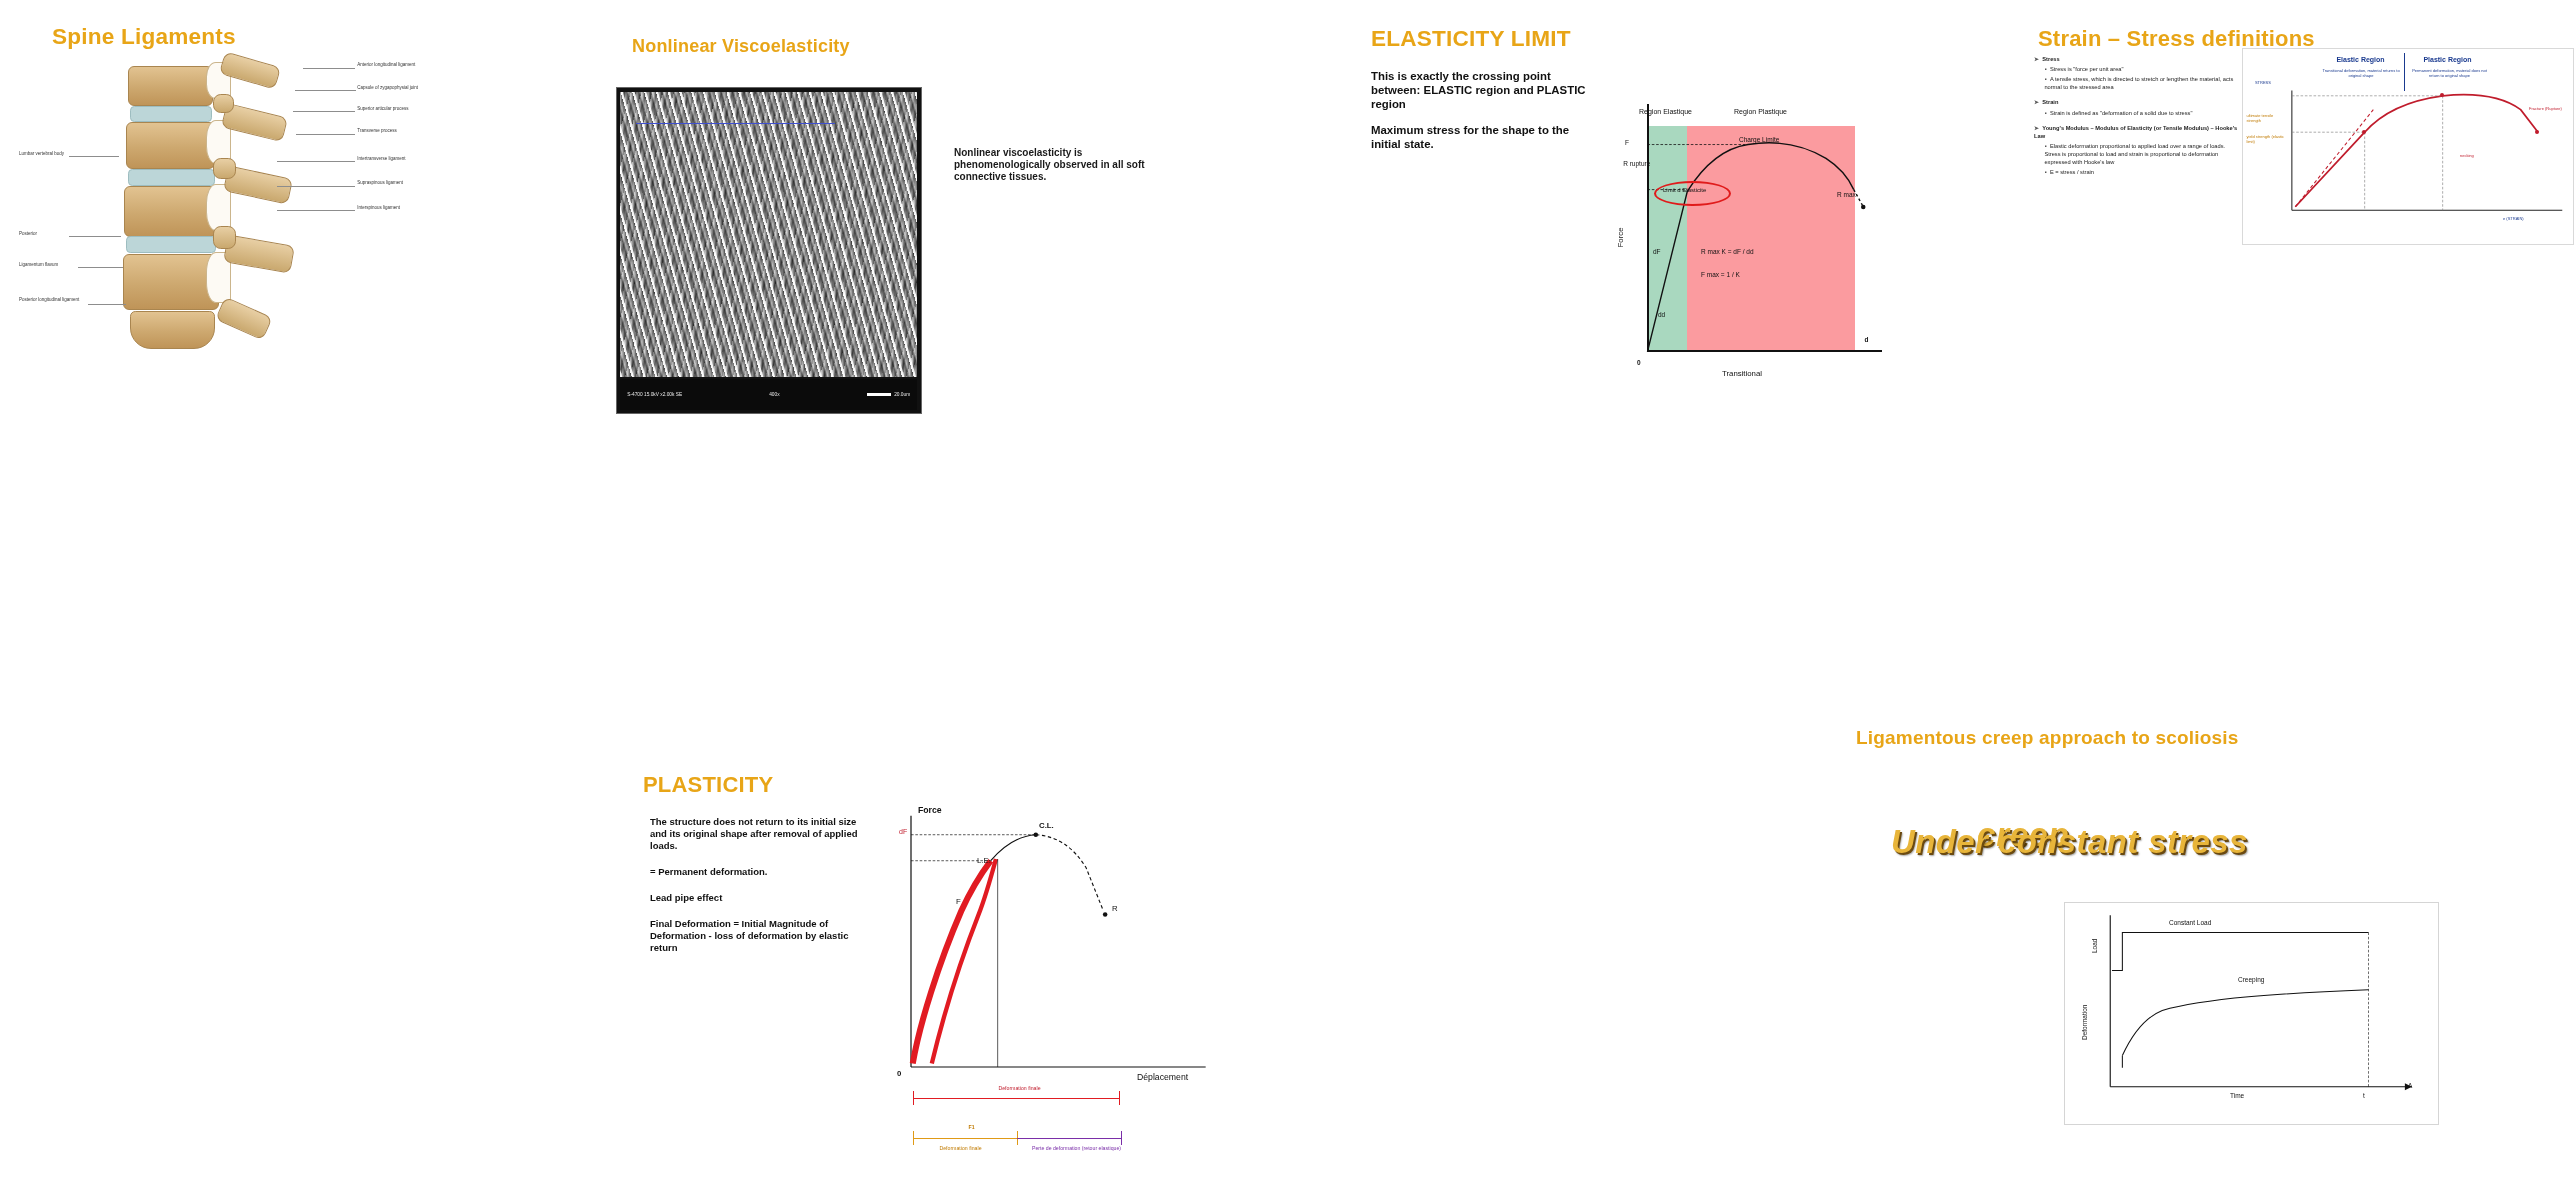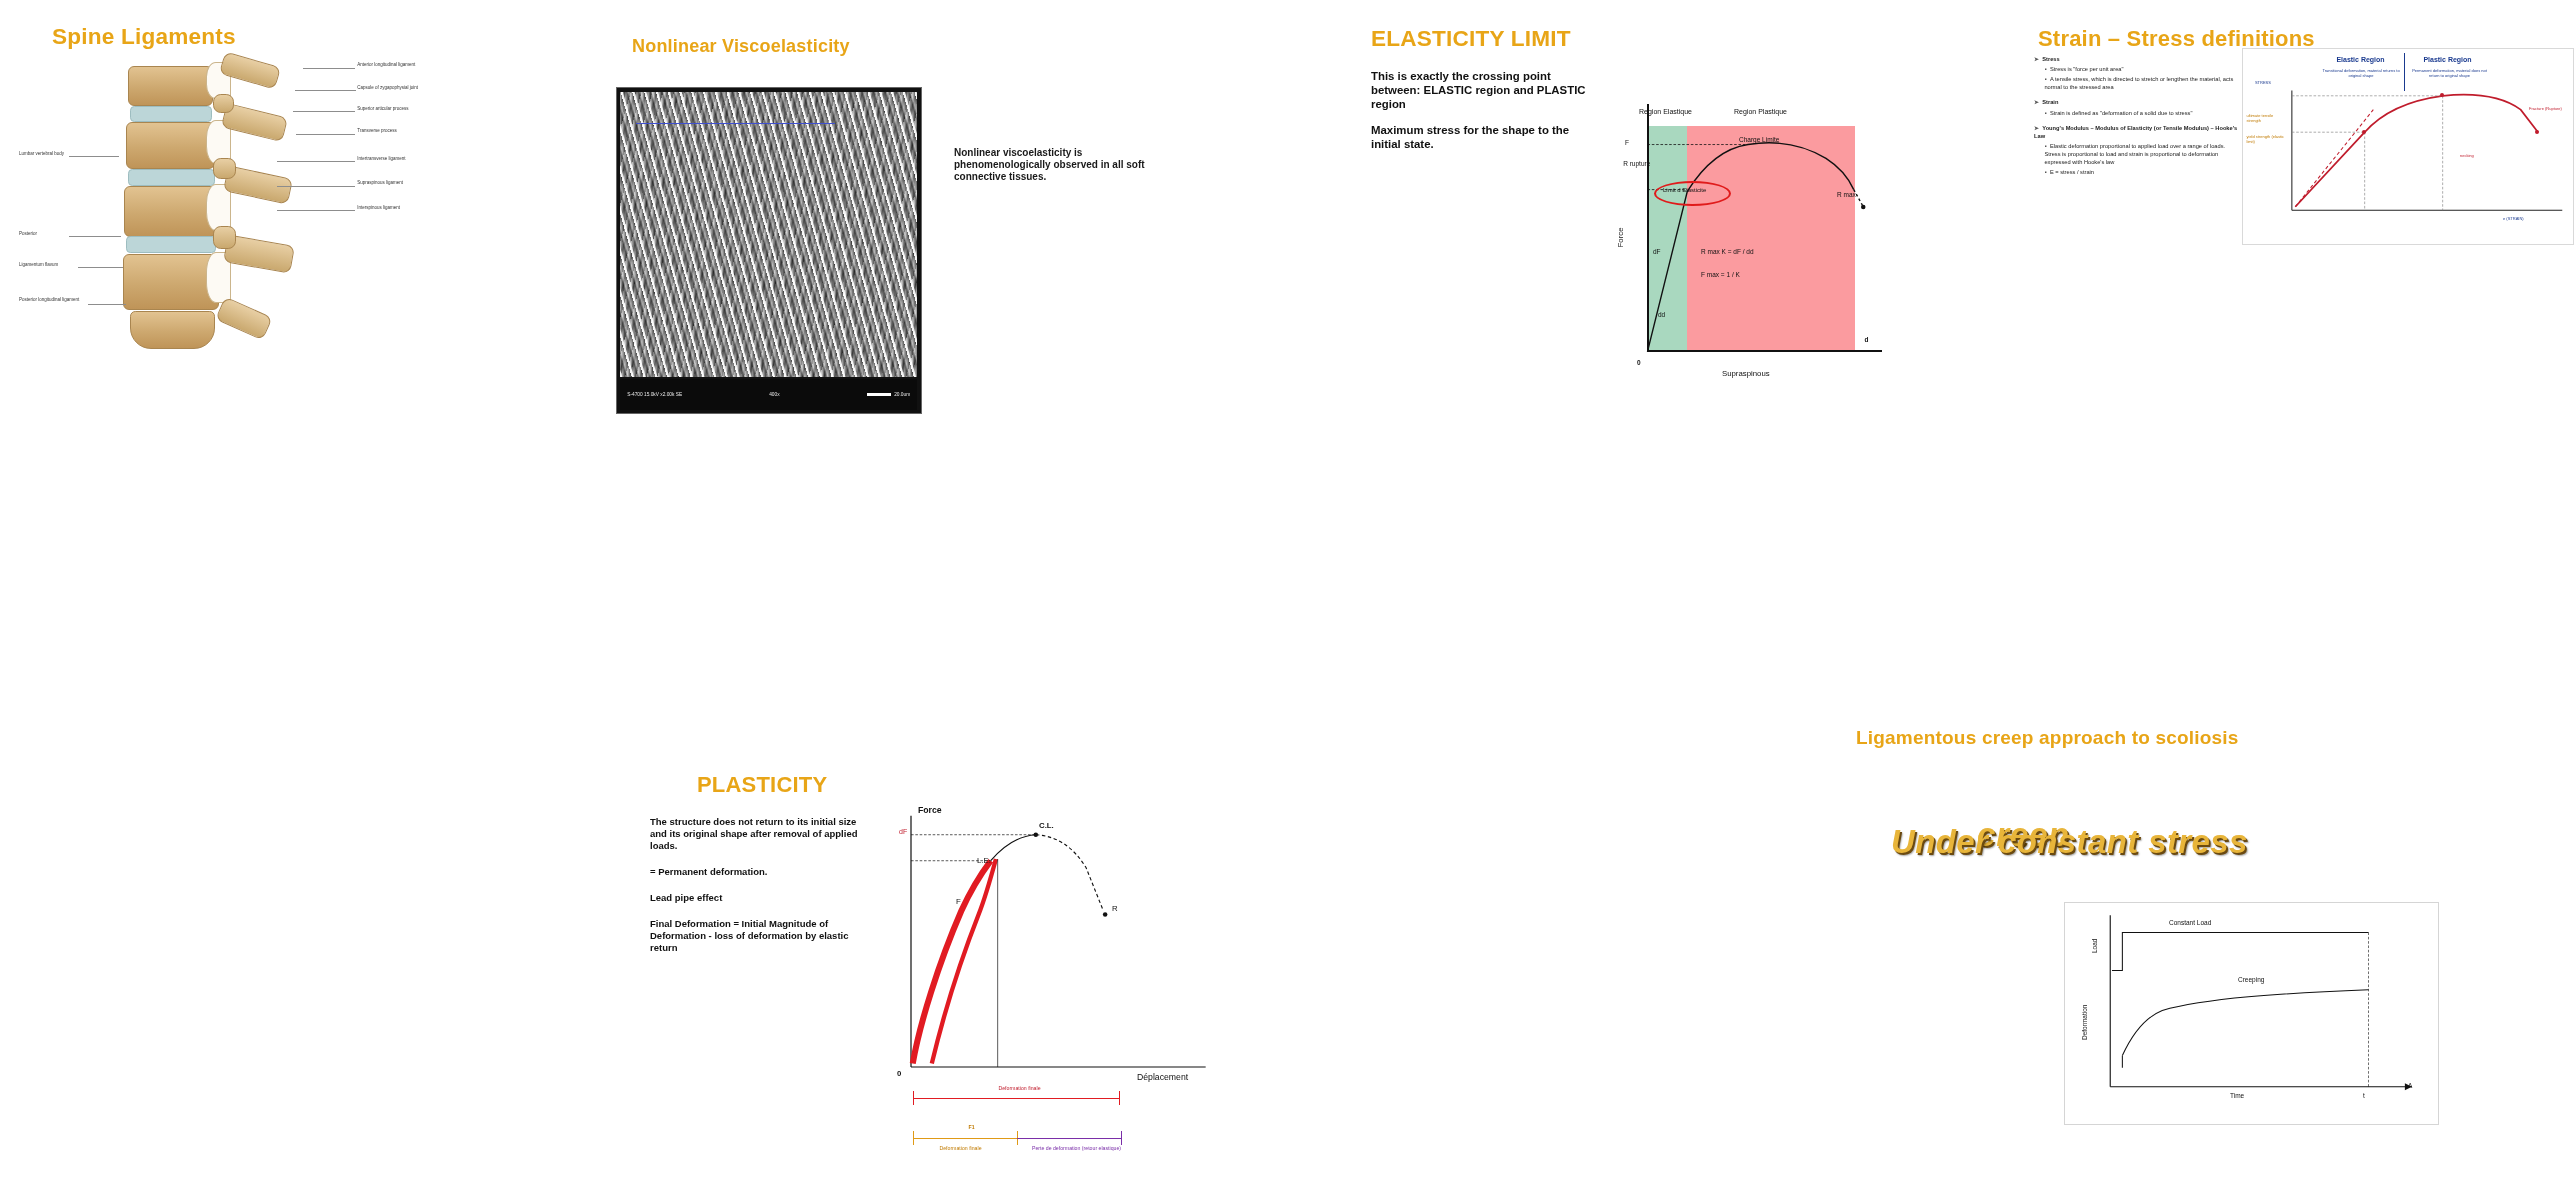--- a/index.html
+++ b/index.html
@@ -200,21 +200,21 @@
     font-size: 4px;
     color: #1a3a8f;
     text-align: center;
     line-height: 5.2px;
   }
   .ss-divider { position: absolute; width: 0.9px; background: #1a3a8f; }
   .ss-sidelbl { position: absolute; font-size: 4px; color: #c07a00; line-height: 5.2px; }
   .dot-red { position: absolute; width: 4.3px; height: 4.3px; border-radius: 50%; background: #c01c2c; }
   
   #slide-plastic { left: 607px; top: 755px; width: 642px; height: 437px; }
-  #slide-plastic .slide-title { font-size: 22px; margin-left: 90px; margin-top: 17.3px; }
+  #slide-plastic .slide-title { font-size: 22px; margin-left: 36px; margin-top: 17.3px; }
   .pl-text {
     position: absolute;
     left: 43px; top: 61px;
     width: 217px;
     font-size: 9.5px;
     font-weight: bold;
     color: #111;
     line-height: 12px;
   }
   .pl-text p { margin: 0 0 14px 0; }
@@ -392,21 +392,21 @@
     <div class="chart-note" style="left:45px; top:100px; font-size:6px;">Limit d Elasticite</div>
     <div class="chart-note" style="left:219px; top:104px;">R max</div>
     <div class="chart-note" style="left:7px; top:52px;">F</div>
     <div class="chart-note" style="left:5.2px; top:73px;">R rupture</div>
     <div class="chart-note" style="left:35px; top:161px;">dF</div>
     <div class="chart-note" style="left:40px; top:224px;">dd</div>
     <div class="chart-note" style="left:83px; top:161px;">R max K = dF / dd</div>
     <div class="chart-note" style="left:83px; top:184px;">F max = 1 / K</div>
     <div class="chart-note lbl-bold" style="left:19px; bottom:38px;">0</div>
     <div class="chart-note lbl-bold" style="right:22.6px; bottom:61px;">d</div>
-    <div class="chart-note" style="left:104px; bottom:26px; font-size:7.8px;">Supraspinous</div>
+    <div class="chart-note" style="left:104px; bottom:26px; font-size:7.8px;">Transitional</div>
     <div class="chart-note" style="left:-7px; top:146px; font-size:7.8px; transform:rotate(-90deg);">Force</div>
   </div>
 </div>
 
 <div class="panel" id="slide-strain">
   <div class="slide-title">Strain – Stress definitions</div>
 
   <div class="ss-bullets">
     <div class="grp">
       <p class="b1"><span class="arrowhead">➤</span><span>Stress</span></p>

